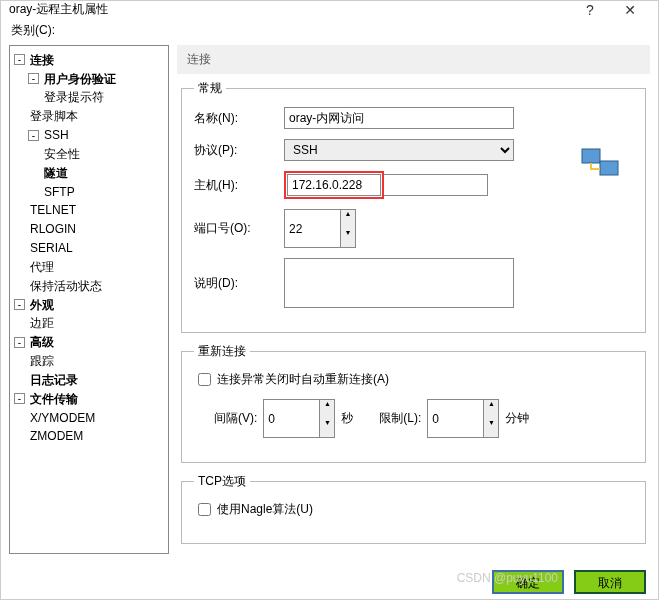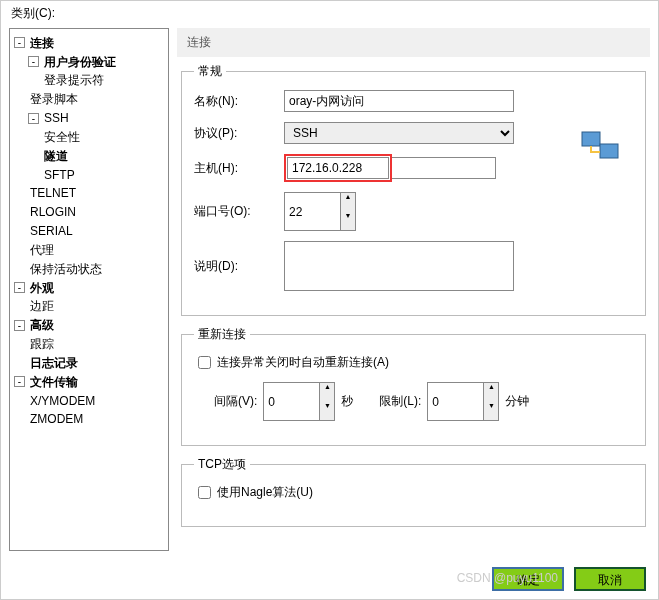--- a/index.html
+++ b/index.html
@@ -37,20 +37,25 @@
 .button.primary { border-color: #3d6ea5; }
 .watermark { position: absolute; right: 100px; bottom: 14px; color: #ccc; font-size: 12px; pointer-events: none; }
 .iconbox { width: 40px; height: 40px; position: absolute; right: 30px; top: 98px; }
 .iconbox svg { width: 40px; height: 40px; }
 .relpos { position: relative; }
 </style>
 </head>
 <body>
 
 <div class="window relpos">
+  <div class="titlebar">
+    <span class="title">oray-远程主机属性</span>
+    <span class="btn">?</span>
+    <span class="btn">✕</span>
+  </div>
   <div class="catlabel">类别(C):</div>
   <div class="body">
     <div class="tree">
       <ul>
         <li><span class="tog">-</span><span class="nod bold">连接</span>
           <ul>
             <li><span class="tog">-</span><span class="nod bold">用户身份验证</span>
               <ul>
                   <li><span class="nod">登录提示符</span></li>
                 </ul>
@@ -105,21 +110,21 @@
         <div class="row">
           <label class="l">名称(N):</label>
           <input class="txt" style="width: 230px;" value="oray-内网访问">
         </div>
         <div class="row">
           <label class="l">协议(P):</label>
           <select class="sel" style="width:230px"><option>SSH</option></select>
         </div>
         <div class="row">
           <label class="l">主机(H):</label>
-          <span class="hostwrap"><input class="txt" style="width: 102px; border: 1px solid rgb(136, 136, 136);" value="172.16.0.228"></span>
+          <span class="hostwrap"><input class="txt" style="width: 94px; border: 1px solid rgb(136, 136, 136);" value="172.16.0.228"></span>
             <input class="txt" style="width: 104px; border-left: none;">
         </div>
         <div class="row">
           <label class="l">端口号(O):</label>
           <div class="spin">
             <input value="22" style="">
             <div class="arrows">
                 <div>▲</div>
                 <div>▼</div>
               </div>

